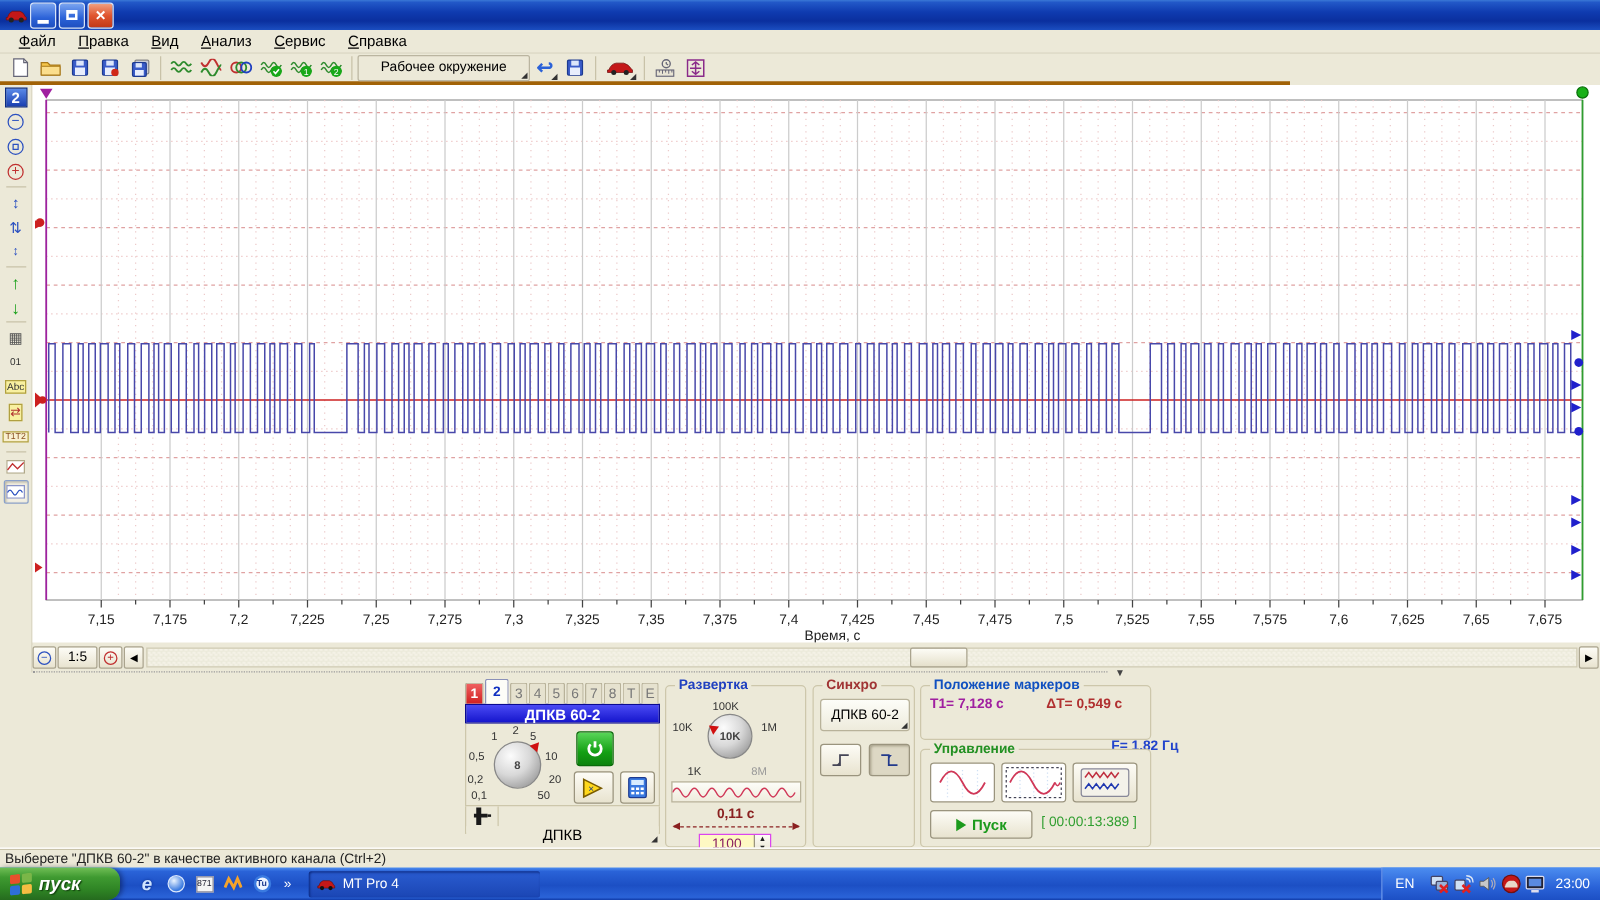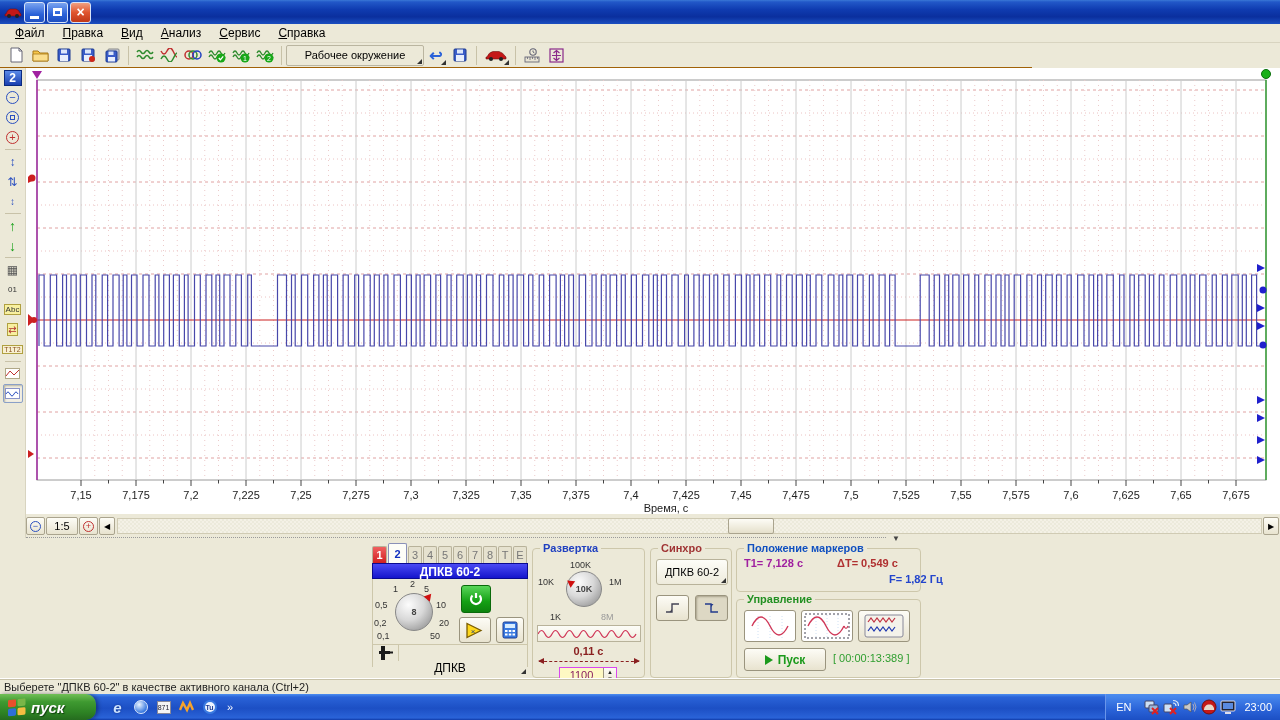--- a/index.html
+++ b/index.html
@@ -18,21 +18,21 @@
   .winbtn.close span { font-size:14px; font-weight:bold; line-height:1; }
 
   
   #menubar { position:absolute; left:0; top:24px; width:1280px; height:19px; background:#ECE9D8;
     display:flex; align-items:center; padding-left:6px; border-bottom:1px solid #d8d4c0; }
   .menu-item { font-size:12px; color:#000; padding:2px 9px; display:inline-block; }
   .menu-item::first-letter { text-decoration:underline; }
 
   
   #toolbar { position:absolute; left:0; top:43px; width:1032px; height:25px; background:#ECE9D8;
-    display:flex; align-items:center; padding-left:4px; border-bottom:1px solid #a16207; }
+    display:flex; align-items:center; padding-left:4px; border-bottom:3px solid #a16207; }
   .tbtn { width:24px; height:23px; display:flex; align-items:center; justify-content:center; position:relative; border:1px solid transparent; border-radius:2px; }
   .tbsep { width:1px; height:19px; background:#c8c2a8; margin:0 4px; }
   .combo-flat { height:21px; border:1px solid #bab5a0; border-radius:2px; background:#ECE9D8; font-size:11px;
     display:flex; align-items:center; justify-content:center; padding:0 10px; position:relative; min-width:138px; }
   .corner::after { content:''; position:absolute; right:1px; bottom:1px; border-left:5px solid transparent; border-bottom:5px solid #333; }
   .undo-glyph { color:#2b62d8; font-size:16px; font-weight:bold; }
 
   
   #leftbar { position:absolute; left:0; top:68px; width:26px; height:470px; background:#ECE9D8; border-right:1px solid #d8d4c0; }
   .lbtn { width:20px; height:19px; margin:1px auto; display:flex; align-items:center; justify-content:center;
@@ -97,21 +97,21 @@
   #synccombo { position:absolute; left:5px; top:10px; width:72px; height:26px; border:1px solid #b8b29a; border-radius:3px;
     background:linear-gradient(180deg,#fdfdf8,#eeebdc); font-size:11px; display:flex; align-items:center; justify-content:center; }
   .edgebtn { position:absolute; top:46px; width:33px; height:26px; }
 
   
   #markerspanel { left:736px; top:548px; width:185px; height:44px; }
   .mval { position:absolute; font-size:11px; font-weight:bold; white-space:nowrap; }
   .mval.t1 { color:#a020a0; left:7px; top:8px; }
   .mval.t2 { color:#2f9e2f; left:7px; top:24px;margin-top:28px; }
   .mval.dt { color:#b03030; left:100px; top:8px; }
-  .mval.f  { color:#2244cc; left:104px; top:24px;padding-left:48px; }
+  .mval.f  { color:#2244cc; left:104px; top:42px;padding-left:48px; }
 
   
   #ctrlpanel { left:736px; top:599px; width:185px; height:79px; }
   .modebtn { position:absolute; top:10px; width:52px; height:32px; }
   #startbtn { position:absolute; left:7px; top:48px; width:82px; height:23px; border:1px solid #9a947e; border-radius:3px;
     background:linear-gradient(180deg,#fdfcf6,#e8e3cf); display:flex; align-items:center; justify-content:center; gap:5px; }
   #startbtn .tri { width:0; height:0; border-top:5px solid transparent; border-bottom:5px solid transparent; border-left:8px solid #1c9a1c; }
   #startbtn .lbl { color:#1c9a1c; font-weight:bold; font-size:12px; }
   #timer { position:absolute; left:96px; top:52px; font-size:11px; color:#2f9e2f; }
 
@@ -745,20 +745,28 @@
   </div>
   <div class="ql-icon">
     <svg width="15" height="14" viewBox="0 0 15 14">
         <path d="M1 10 L4 3 L8 10 L11 3 L14 10" fill="none" stroke="#f5a32c" stroke-width="2.4"></path>
       </svg>
   </div>
   <div class="ql-icon">
     <span style="width:14px;height:14px;border-radius:50%;background:#eef4ff;border:2px solid #3a7ae0;color:#1c3a90;font-size:7px;display:flex;align-items:center;justify-content:center;font-weight:bold;">Tu</span>
   </div>
   <span style="color:#fff;font-size:11px;margin-left:8px;">»</span>
+  <div id="taskbtn">
+    <svg width="16" height="11" viewBox="0 0 18 13">
+        <path d="M2 8 Q3 4 6 3 L12 3 Q15 4 16 7 L17 8 L17 10 L1 10 L1 8 Z" fill="#c41818" stroke="#601010" stroke-width="0.6"></path>
+        <circle cx="5" cy="10" r="2" fill="#111"></circle>
+        <circle cx="13" cy="10" r="2" fill="#111"></circle>
+      </svg>
+    <span class="lbl">MT Pro 4</span>
+  </div>
   <div id="tray">
     <span class="lang">EN</span>
     <svg class="tray-icon" viewBox="0 0 16 16">
         <rect x="1" y="2" width="9" height="7" rx="1" fill="#cfe0f4" stroke="#446"></rect>
         <rect x="5" y="6" width="9" height="7" rx="1" fill="#9ab4d8" stroke="#446"></rect>
         <path d="M8 9 L14 15 M14 9 L8 15" stroke="#e02020" stroke-width="2"></path>
       </svg>
     <svg class="tray-icon" viewBox="0 0 16 16">
         <rect x="1" y="5" width="8" height="8" rx="1" fill="#cfe0f4" stroke="#446"></rect>
         <path d="M10 4 q3 0 3 3 M10 1.5 q5.5 0 5.5 5.5" stroke="#dfe8f4" stroke-width="1.2" fill="none"></path>

